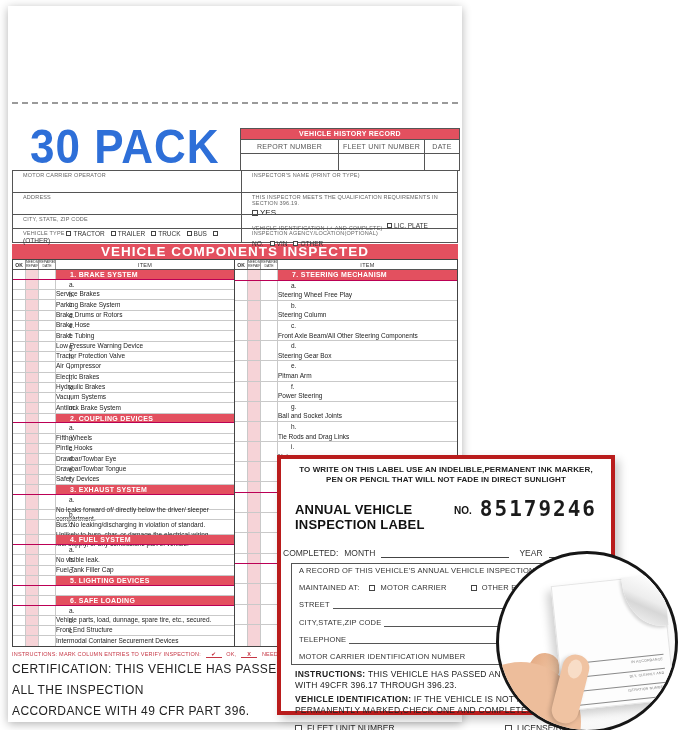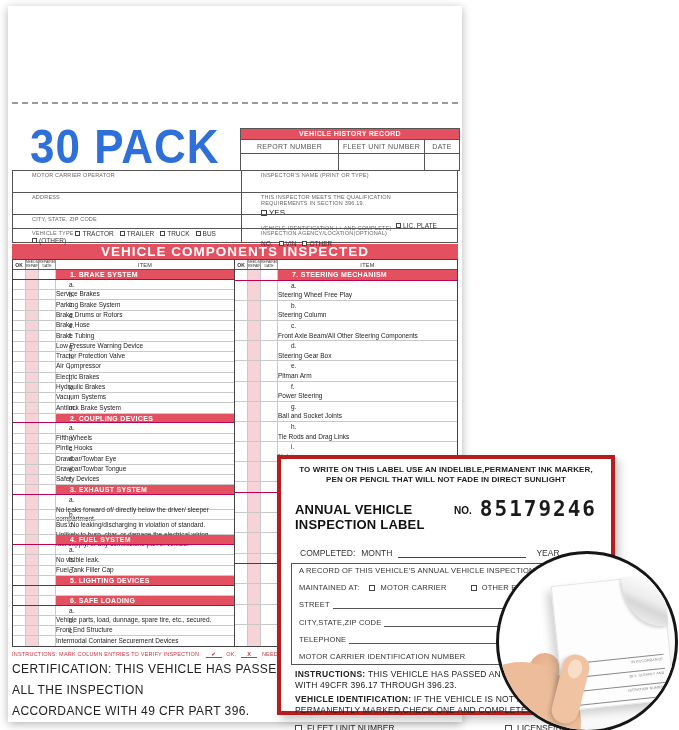--- a/index.html
+++ b/index.html
@@ -28,21 +28,21 @@
   .history-cols > div:last-child { border-right:none; }
   .history-empty { display:flex; border-top:1px solid #555; height:17px; }
   .history-empty > div { border-right:1px solid #555; }
   .history-empty > div:last-child { border-right:none; }
   .hc1{width:98px;} .hc2{width:86px;} .hc3{flex:1;}
 
   .form-body { position:absolute; left:4px; top:164px; width:446px; }
 
   
   .info-grid { display:grid; grid-template-columns:228px 1fr; border:1px solid #555; }
-  .ig-cell { border-top:1px solid #555; padding:1px 19px; min-height:14px; }
+  .ig-cell { border-top:1px solid #555; padding:1px 10px; min-height:14px; }
   .ig-cell.first { border-top:none; }
   .ig-cell.rightcol { border-left:1px solid #555; }
   .ig-label { font-size:5.5px; color:#666; letter-spacing:.2px; }
   .r1{height:21px;} .r2{height:22px;} .r3{height:14px;} .r4{height:13px;}
   .cb { display:inline-block; width:5px; height:5px; border:1px solid #444;
     vertical-align:middle; margin-right:2px; background:#fff; }
   .cb.big { width:6px; height:6px; }
   .cbl { font-size:6.5px; color:#333; margin-right:6px; vertical-align:middle; }
   .yes-row { margin-top:2px; font-size:8px; color:#222; }
   .vt-row { font-size:6px; color:#666; }
@@ -85,21 +85,21 @@
   
   .card { position:absolute; left:277px; top:455px; width:338px; height:260px; background:#fff;
     border:4px solid #b91c1c; box-shadow:4px 5px 9px rgba(0,0,0,.22); z-index:3; }
   .card-note { margin-top:6px; text-align:center; font-size:8px; font-weight:bold; color:#222;
     line-height:10px; letter-spacing:.1px; }
   .card-titlerow { display:flex; align-items:baseline; margin:10px 14px 0 14px; }
   .card-title { font-size:13px; font-weight:bold; color:#111; letter-spacing:.2px; }
   .card-no { font-size:10px; font-weight:bold; color:#111; margin-left:28px; }
   .card-serial { font-family:"DejaVu Sans Mono", monospace; font-size:21px; font-weight:700;
     color:#1a1a1a; letter-spacing:2px; margin-left:8px; transform:translateY(2px); }
-  .card-completed { display:flex; align-items:flex-end; margin:16px 14px 0 19px; font-size:8.5px; color:#333; }
+  .card-completed { display:flex; align-items:flex-end; margin:16px 14px 0 2px; font-size:8.5px; color:#333; }
   .card-completed .lbl { margin-right:6px; }
   .card-completed .rule { border-bottom:1px solid #444; height:9px; }
   .rule.month { width:128px; margin-right:10px; }
   .rule.year { flex:1; }
   .card-box { margin:5px 10px 0 10px; border:1px solid #555; height:102px; padding:2px 7px 3px 7px;
     display:flex; flex-direction:column; justify-content:space-between; }
   .box-line { font-size:7.5px; color:#333; letter-spacing:.2px; display:flex; align-items:flex-end; }
   .box-line .rule { flex:1; border-bottom:1px solid #555; height:8px; margin-left:3px; }
   .box-line .cb { width:6px; height:6px; margin-left:10px; }
   .box-line .opt { margin-left:3px; }

